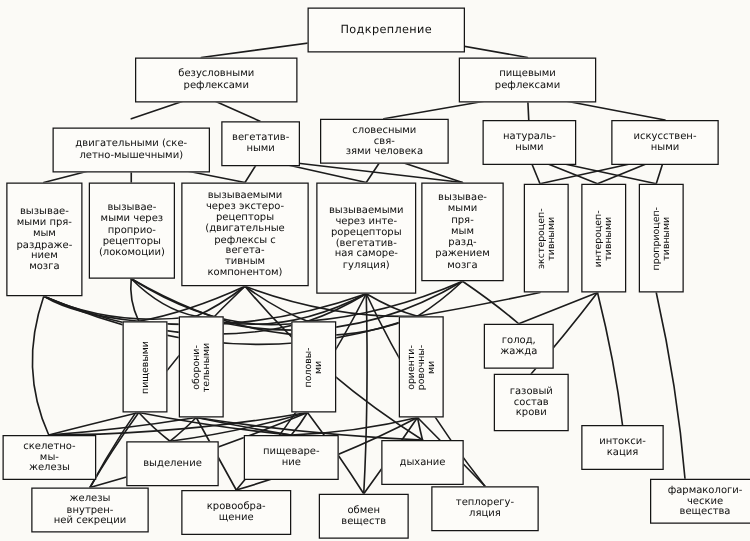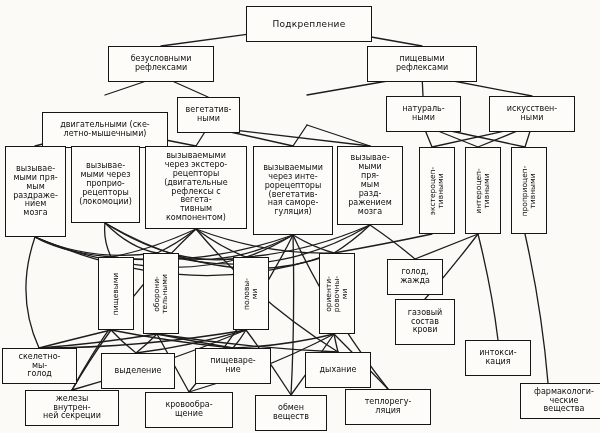--- a/index.html
+++ b/index.html
@@ -92,29 +92,31 @@
   <path d="M478,234 Q452,268 425,299"></path>
   <path d="M478,234 Q492,290 498,340"></path>
   <path d="M525,234 Q542,310 548,383"></path>
   <path d="M432,234 Q385,244 334,253"></path>
   <path d="M370,225 Q395,242 415,259"></path>
 </g>
 </svg>
 
 <div class="node root" style="left:246px;top:6px;width:126px;height:20px">Подкрепление</div>
 
-<div class="node" style="left:108px;top:46px;width:106px;height:30px">безусловными
+<div class="node" style="left:108px;top:46px;width:130px;height:30px">безусловными
 рефлексами</div>
 <div class="node" style="left:367px;top:46px;width:110px;height:29px">пищевыми
 рефлексами</div>
 
-<div class="node" style="left:42px;top:112px;width:126px;height:19px">двигательными (ске-
+<div class="node" style="left:42px;top:102px;width:126px;height:19px">двигательными (ске-
 летно-мышечными)</div>
 <div class="node" style="left:177px;top:97px;width:63px;height:30px">вегетатив-
 ными</div>
+<div class="node" style="left:256px;top:95px;width:103px;height:30px">словесными свя-
+зями человека</div>
 <div class="node" style="left:386px;top:96px;width:75px;height:29px">натураль-
 ными</div>
 <div class="node" style="left:489px;top:96px;width:86px;height:29px">искусствен-
 ными</div>
 
 <div class="node" style="left:5px;top:146px;width:61px;height:91px">вызывае-
 мыми пря-
 мым
 раздраже-
 нием
@@ -176,21 +178,21 @@
 жажда</div>
 <div class="node" style="left:395px;top:299px;width:60px;height:46px">газовый
 состав
 крови</div>
 <div class="node" style="left:465px;top:340px;width:66px;height:32px">интокси-
 кация</div>
 <div class="node" style="left:520px;top:383px;width:88px;height:35px">фармакологи-
 ческие вещества</div>
 
 <div class="node" style="left:2px;top:348px;width:75px;height:33px">скелетно-мы-
-голод</div>
+железы</div>
 <div class="node" style="left:101px;top:353px;width:74px;height:25px">выделение</div>
 <div class="node" style="left:195px;top:348px;width:76px;height:33px">пищеваре-
 ние</div>
 <div class="node" style="left:305px;top:352px;width:66px;height:25px">дыхание</div>
 <div class="node" style="left:25px;top:390px;width:94px;height:35px">железы внутрен-
 ней секреции</div>
 <div class="node" style="left:145px;top:392px;width:88px;height:31px">кровообра-
 щение</div>
 <div class="node" style="left:255px;top:395px;width:72px;height:29px">обмен
 веществ</div>

